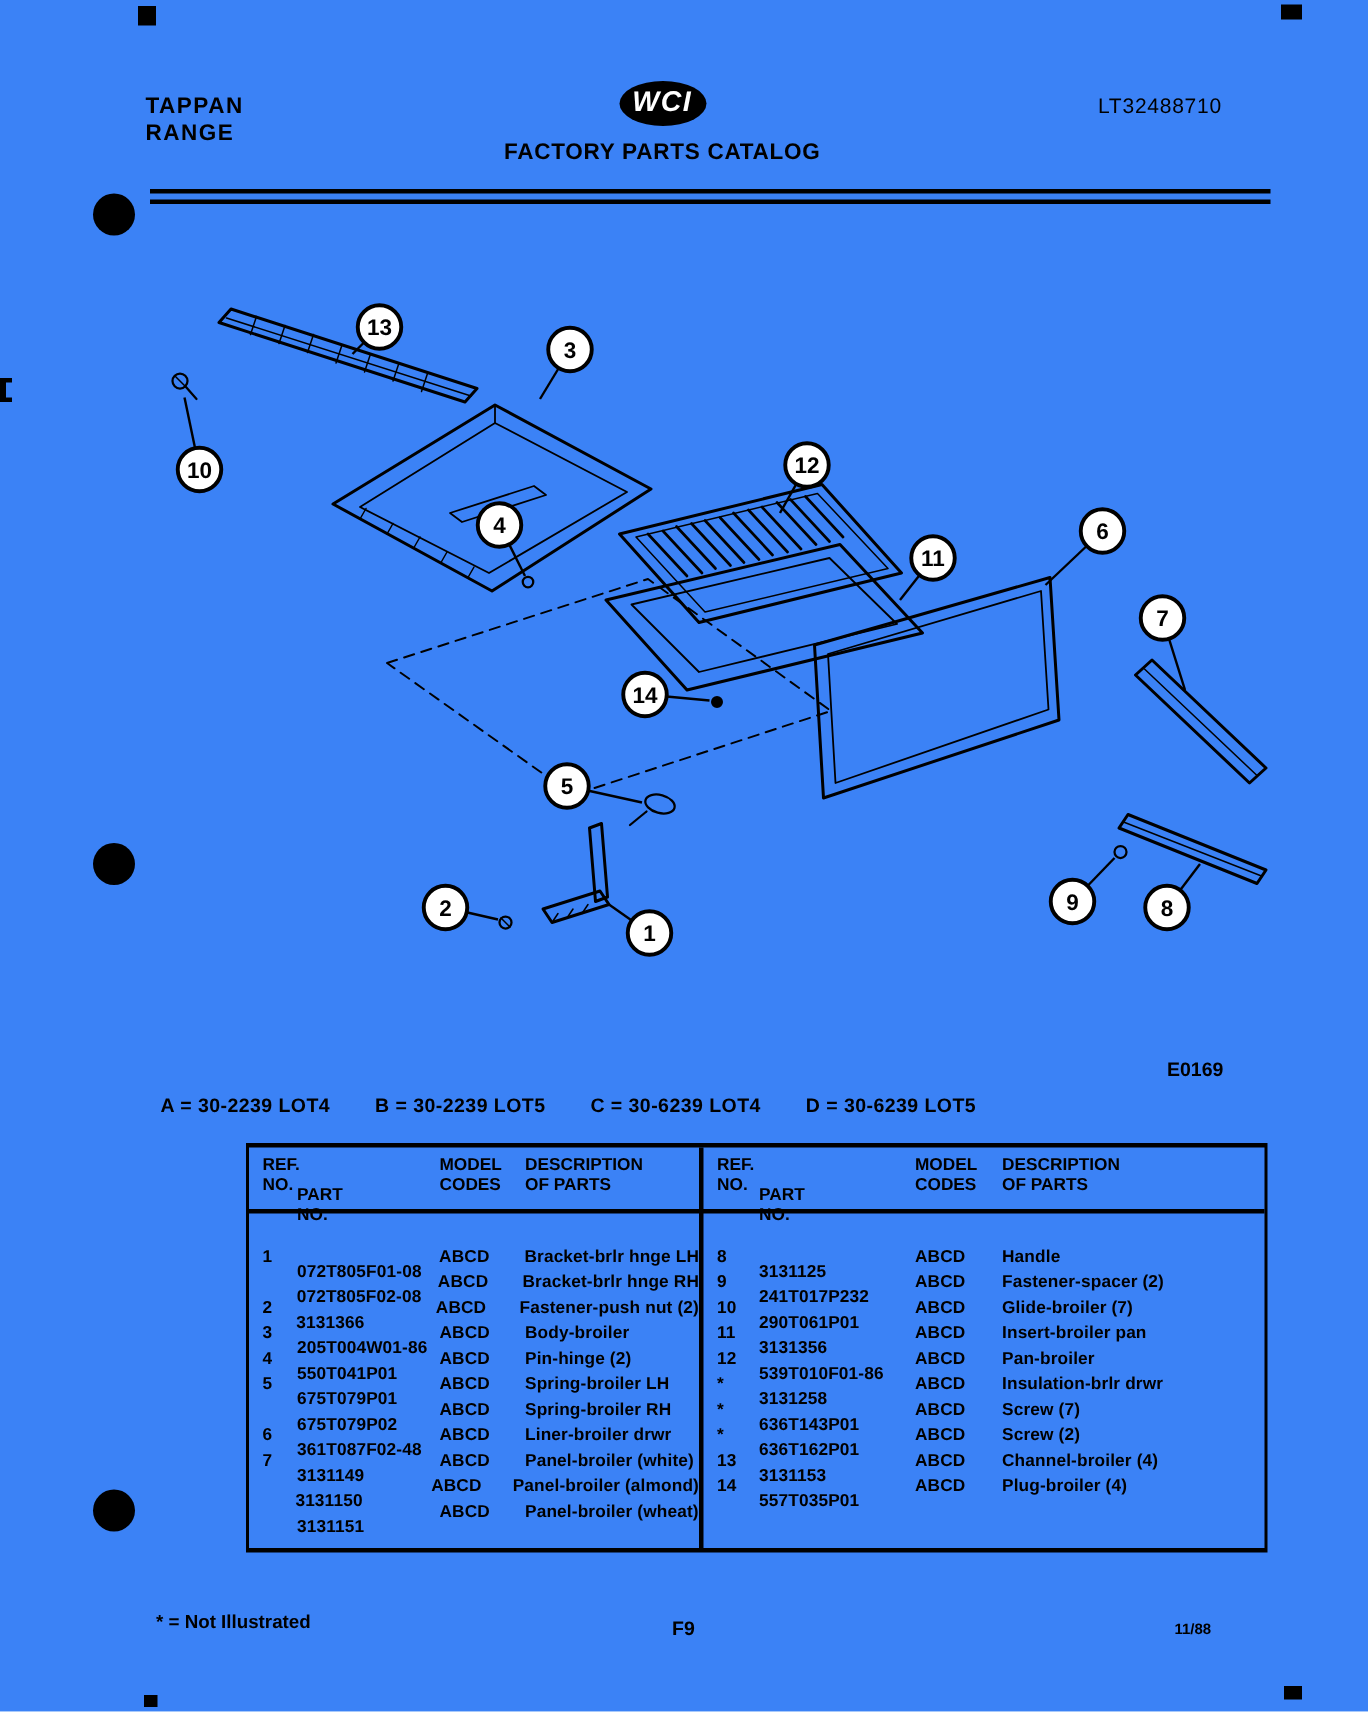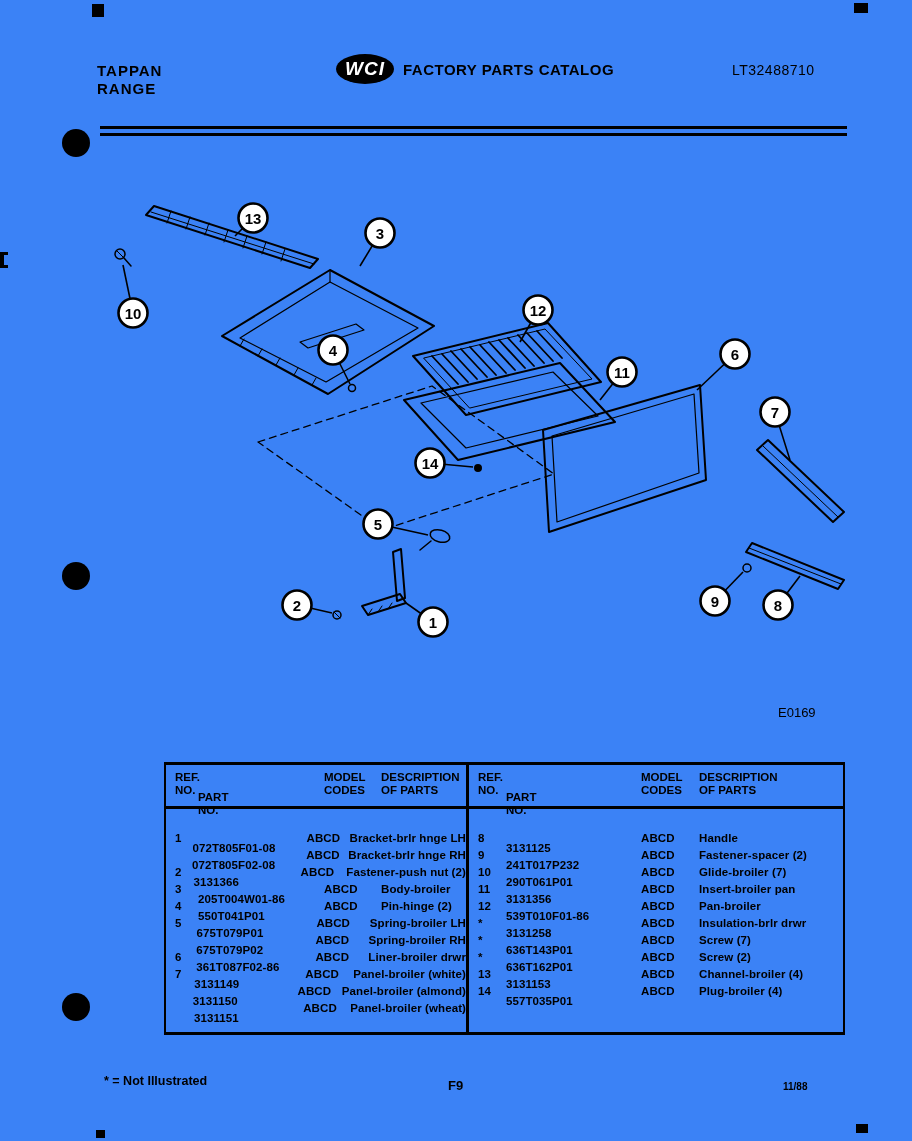--- a/index.html
+++ b/index.html
@@ -15,53 +15,53 @@
   .c-bl { left:96px;  top:1130px; width:9px;  height:8px; }
   .c-br { left:856px; top:1124px; width:12px; height:9px; }
   .reg-circle { position:absolute; left:62px; width:28px; height:28px; border-radius:50%; background:#000; }
   .reg1 { top:129px; } .reg2 { top:562px; } .reg3 { top:993px; }
   .edge-mark { position:absolute; left:0; top:252px; width:8px; height:16px;
     border-top:3px solid #000; border-bottom:3px solid #000; border-left:4px solid #000; }
 
   
   .brand { position:absolute; left:97px; top:62px; font-weight:bold; font-size:15px;
     letter-spacing:1px; line-height:18px; }
-  .center-title { position:absolute; left:336px; top:54px; display:flex; align-items:center; gap:9px; }
+  .center-title { position:absolute; left:336px; top:54px; display:flex; align-items:center; gap:9px;flex-direction:column; }
   .wci-logo { display:inline-flex; width:58px; height:30px; background:#000; border-radius:50%;
     color:#fff; font-style:italic; font-weight:bold; font-size:19px;
     align-items:center; justify-content:center; letter-spacing:1px; }
   .catalog-title { font-weight:bold; font-size:15px; letter-spacing:0.5px; }
   .doc-num { position:absolute; left:732px; top:62px; font-weight:normal; font-size:14px; letter-spacing:0.5px; }
   .rule-double { position:absolute; left:100px; top:126px; width:747px; height:10px;
     border-top:3px solid #000; border-bottom:3px solid #000; }
 
   
   .diagram { position:absolute; left:0; top:160px; }
-  .fig-code { position:absolute; left:778px; top:705px; font-weight:normal; font-size:13px; }
+  .fig-code { position:absolute; left:778px; top:705px; font-weight:bold; font-size:13px; }
 
   
   .lots { position:absolute; left:107px; top:729px; font-weight:bold; font-size:13px;
     display:flex; gap:30px; letter-spacing:0.3px; }
 
   
   .parts-table { position:absolute; left:164px; top:762px; width:681px; height:273px;
     border:2.5px solid #000; border-top-width:3px; border-bottom-width:3px; }
   .vline { position:absolute; left:300px; top:0; bottom:0; width:2.5px; background:#000; }
   .thead { display:flex; border-bottom:3px solid #000; padding-top:6px; height:44px; }
   .tbody { display:flex; padding-top:20px; }
   #thead-left { width:300px; display:flex; }
   #thead-right { flex:1; display:flex; padding-left:4px; }
   #tbody-left { width:300px; display:flex; flex-direction:column; }
   #tbody-right { flex:1; display:flex; flex-direction:column; padding-left:4px; }
   .th { font-weight:bold; font-size:11.5px; line-height:13px; }
   .tr { display:flex; height:17px; align-items:center; }
   .td { font-weight:bold; font-size:11.5px; white-space:nowrap; letter-spacing:0.1px; }
   .c0 { width:32px; padding-left:9px; }
   .c1 { width:95px;margin-top:20px; }
-  .c2 { width:57px;margin-left:31px; }
+  .c2 { width:57px; }
   .c3 { flex:1; }
   #thead-right .c0, #tbody-right .c0 { width:36px; padding-left:8px; }
   #thead-right .c1, #tbody-right .c1 { width:104px; }
   #thead-right .c2, #tbody-right .c2 { width:58px; }
 
   
   .footnote { position:absolute; left:104px; top:1074px; font-weight:bold; font-size:12.5px; }
   .page-num { position:absolute; left:448px; top:1078px; font-weight:bold; font-size:13px; }
   .date-code { position:absolute; left:783px; top:1081px; font-weight:bold; font-size:10px; }
 </style>
@@ -264,20 +264,26 @@
         <g>
           <line x1="778" y1="445" x2="800" y2="416" stroke="#000" stroke-width="1.6"></line>
           <circle cx="778" cy="445" r="14.5" fill="#fff" stroke="#000" stroke-width="2.6"></circle>
           <text x="778" y="450.5" text-anchor="middle" font-size="15" font-weight="bold" font-family="&quot;Liberation Sans&quot;, sans-serif" fill="#000">8</text>
         </g>
       </g>
   </svg>
 
   <div class="fig-code">E0169</div>
 
+  <div class="lots">
+      <span>A = 30-2239 LOT4</span>
+      <span>B = 30-2239 LOT5</span>
+      <span>C = 30-6239 LOT4</span>
+      <span>D = 30-6239 LOT5</span>
+    </div>
 
   <div class="parts-table">
     <div class="thead">
       <div id="thead-left">
           <div class="th c0">
             <div>REF.</div>
             <div>NO.</div>
           </div>
           <div class="th c1">
             <div>PART</div>
@@ -350,21 +356,21 @@
             <div class="td c3">Spring-broiler LH</div>
           </div>
           <div class="tr">
             <div class="td c0"></div>
             <div class="td c1">675T079P02</div>
             <div class="td c2">ABCD</div>
             <div class="td c3">Spring-broiler RH</div>
           </div>
           <div class="tr">
             <div class="td c0">6</div>
-            <div class="td c1">361T087F02-86</div>
+            <div class="td c1">361T087F02-48</div>
             <div class="td c2">ABCD</div>
             <div class="td c3">Liner-broiler drwr</div>
           </div>
           <div class="tr">
             <div class="td c0">7</div>
             <div class="td c1">3131149</div>
             <div class="td c2">ABCD</div>
             <div class="td c3">Panel-broiler (white)</div>
           </div>
           <div class="tr">

